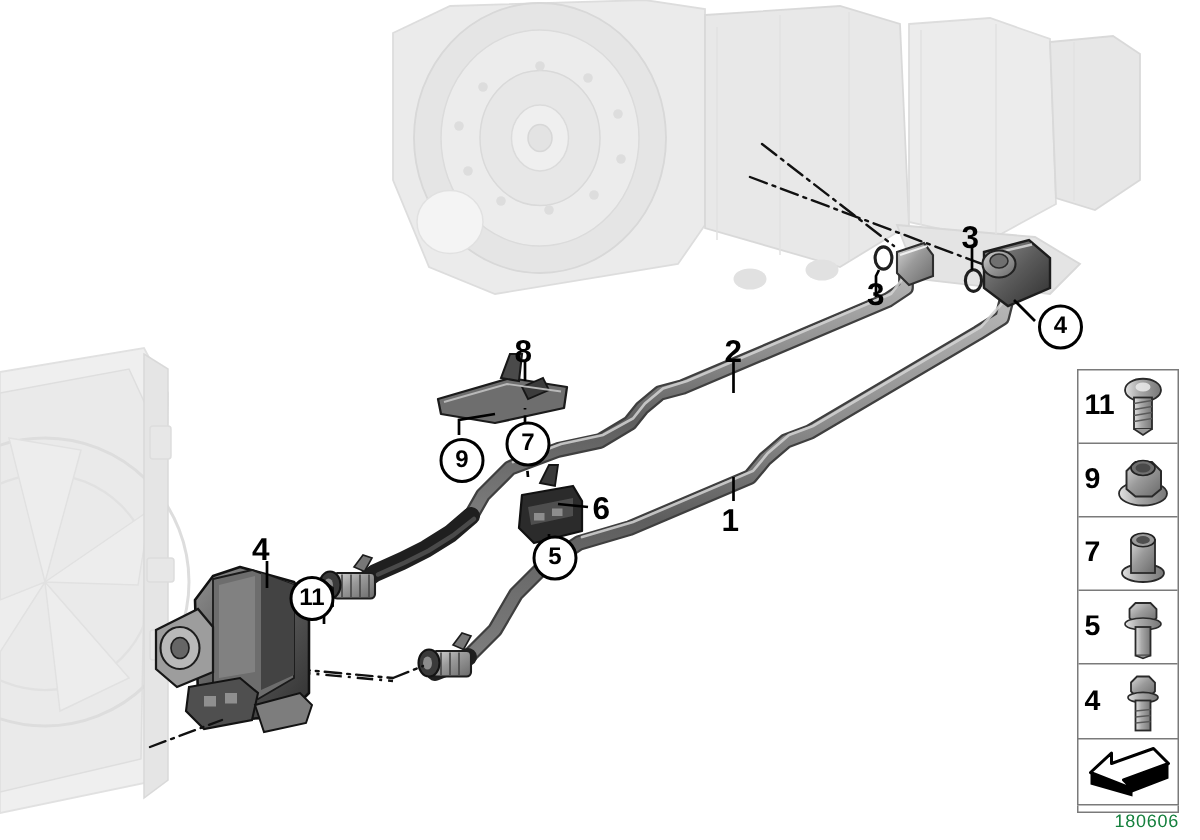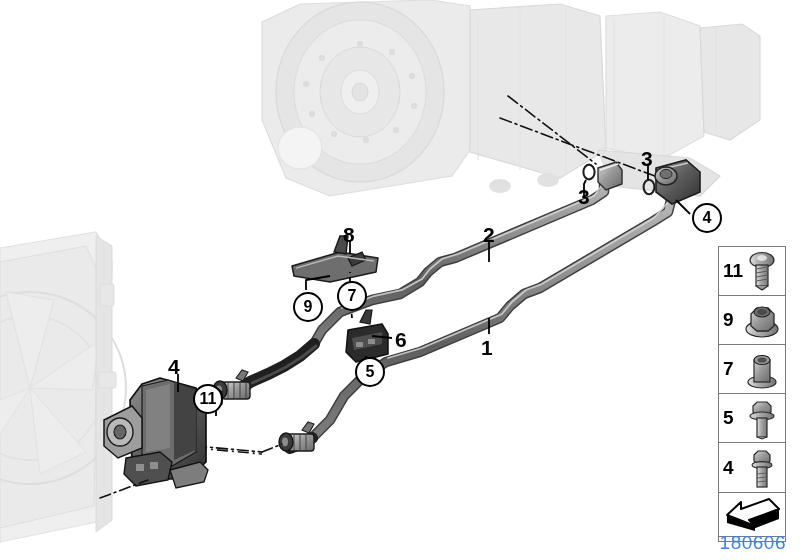--- a/index.html
+++ b/index.html
@@ -8,21 +8,21 @@
   #stage{position:absolute;inset:0;width:800px;height:560px;}
   svg.layer{position:absolute;left:0;top:0;width:800px;height:560px;}
   .lbl{position:absolute;font-weight:bold;color:#000;
        font-family:"Liberation Sans",sans-serif;line-height:1;}
   .lbl.plain{font-size:21px;}
   .bubble{position:absolute;border:2px solid #000;border-radius:50%;
           background:#fff;display:flex;align-items:center;justify-content:center;
           font-weight:bold;font-size:16px;color:#000;
           font-family:"Liberation Sans",sans-serif;}
   .b-w{width:26px;height:26px;}
-  #refnum{position:absolute;right:14px;bottom:6px;font-size:19px;color:#3b82f6;
+  #refnum{position:absolute;right:14px;bottom:6px;font-size:12px;color:#15803d;
           letter-spacing:.5px;}
   .legendbox{position:absolute;left:718px;top:246px;width:68px;height:296px;
              border:1.5px solid #7a7a7a;background:#fff;box-sizing:border-box;}
   .lrow{position:relative;height:49px;border-bottom:1.5px solid #7a7a7a;box-sizing:border-box;}
   .lrow:last-child{border-bottom:none;}
   .lrow .num{position:absolute;left:4px;top:50%;transform:translateY(-50%);
              font-size:19px;font-weight:bold;}
   .lrow .art{position:absolute;right:4px;top:50%;transform:translateY(-50%);
              width:38px;height:44px;}
   .arrowbox{position:absolute;left:718px;top:492px;width:68px;height:45px;

